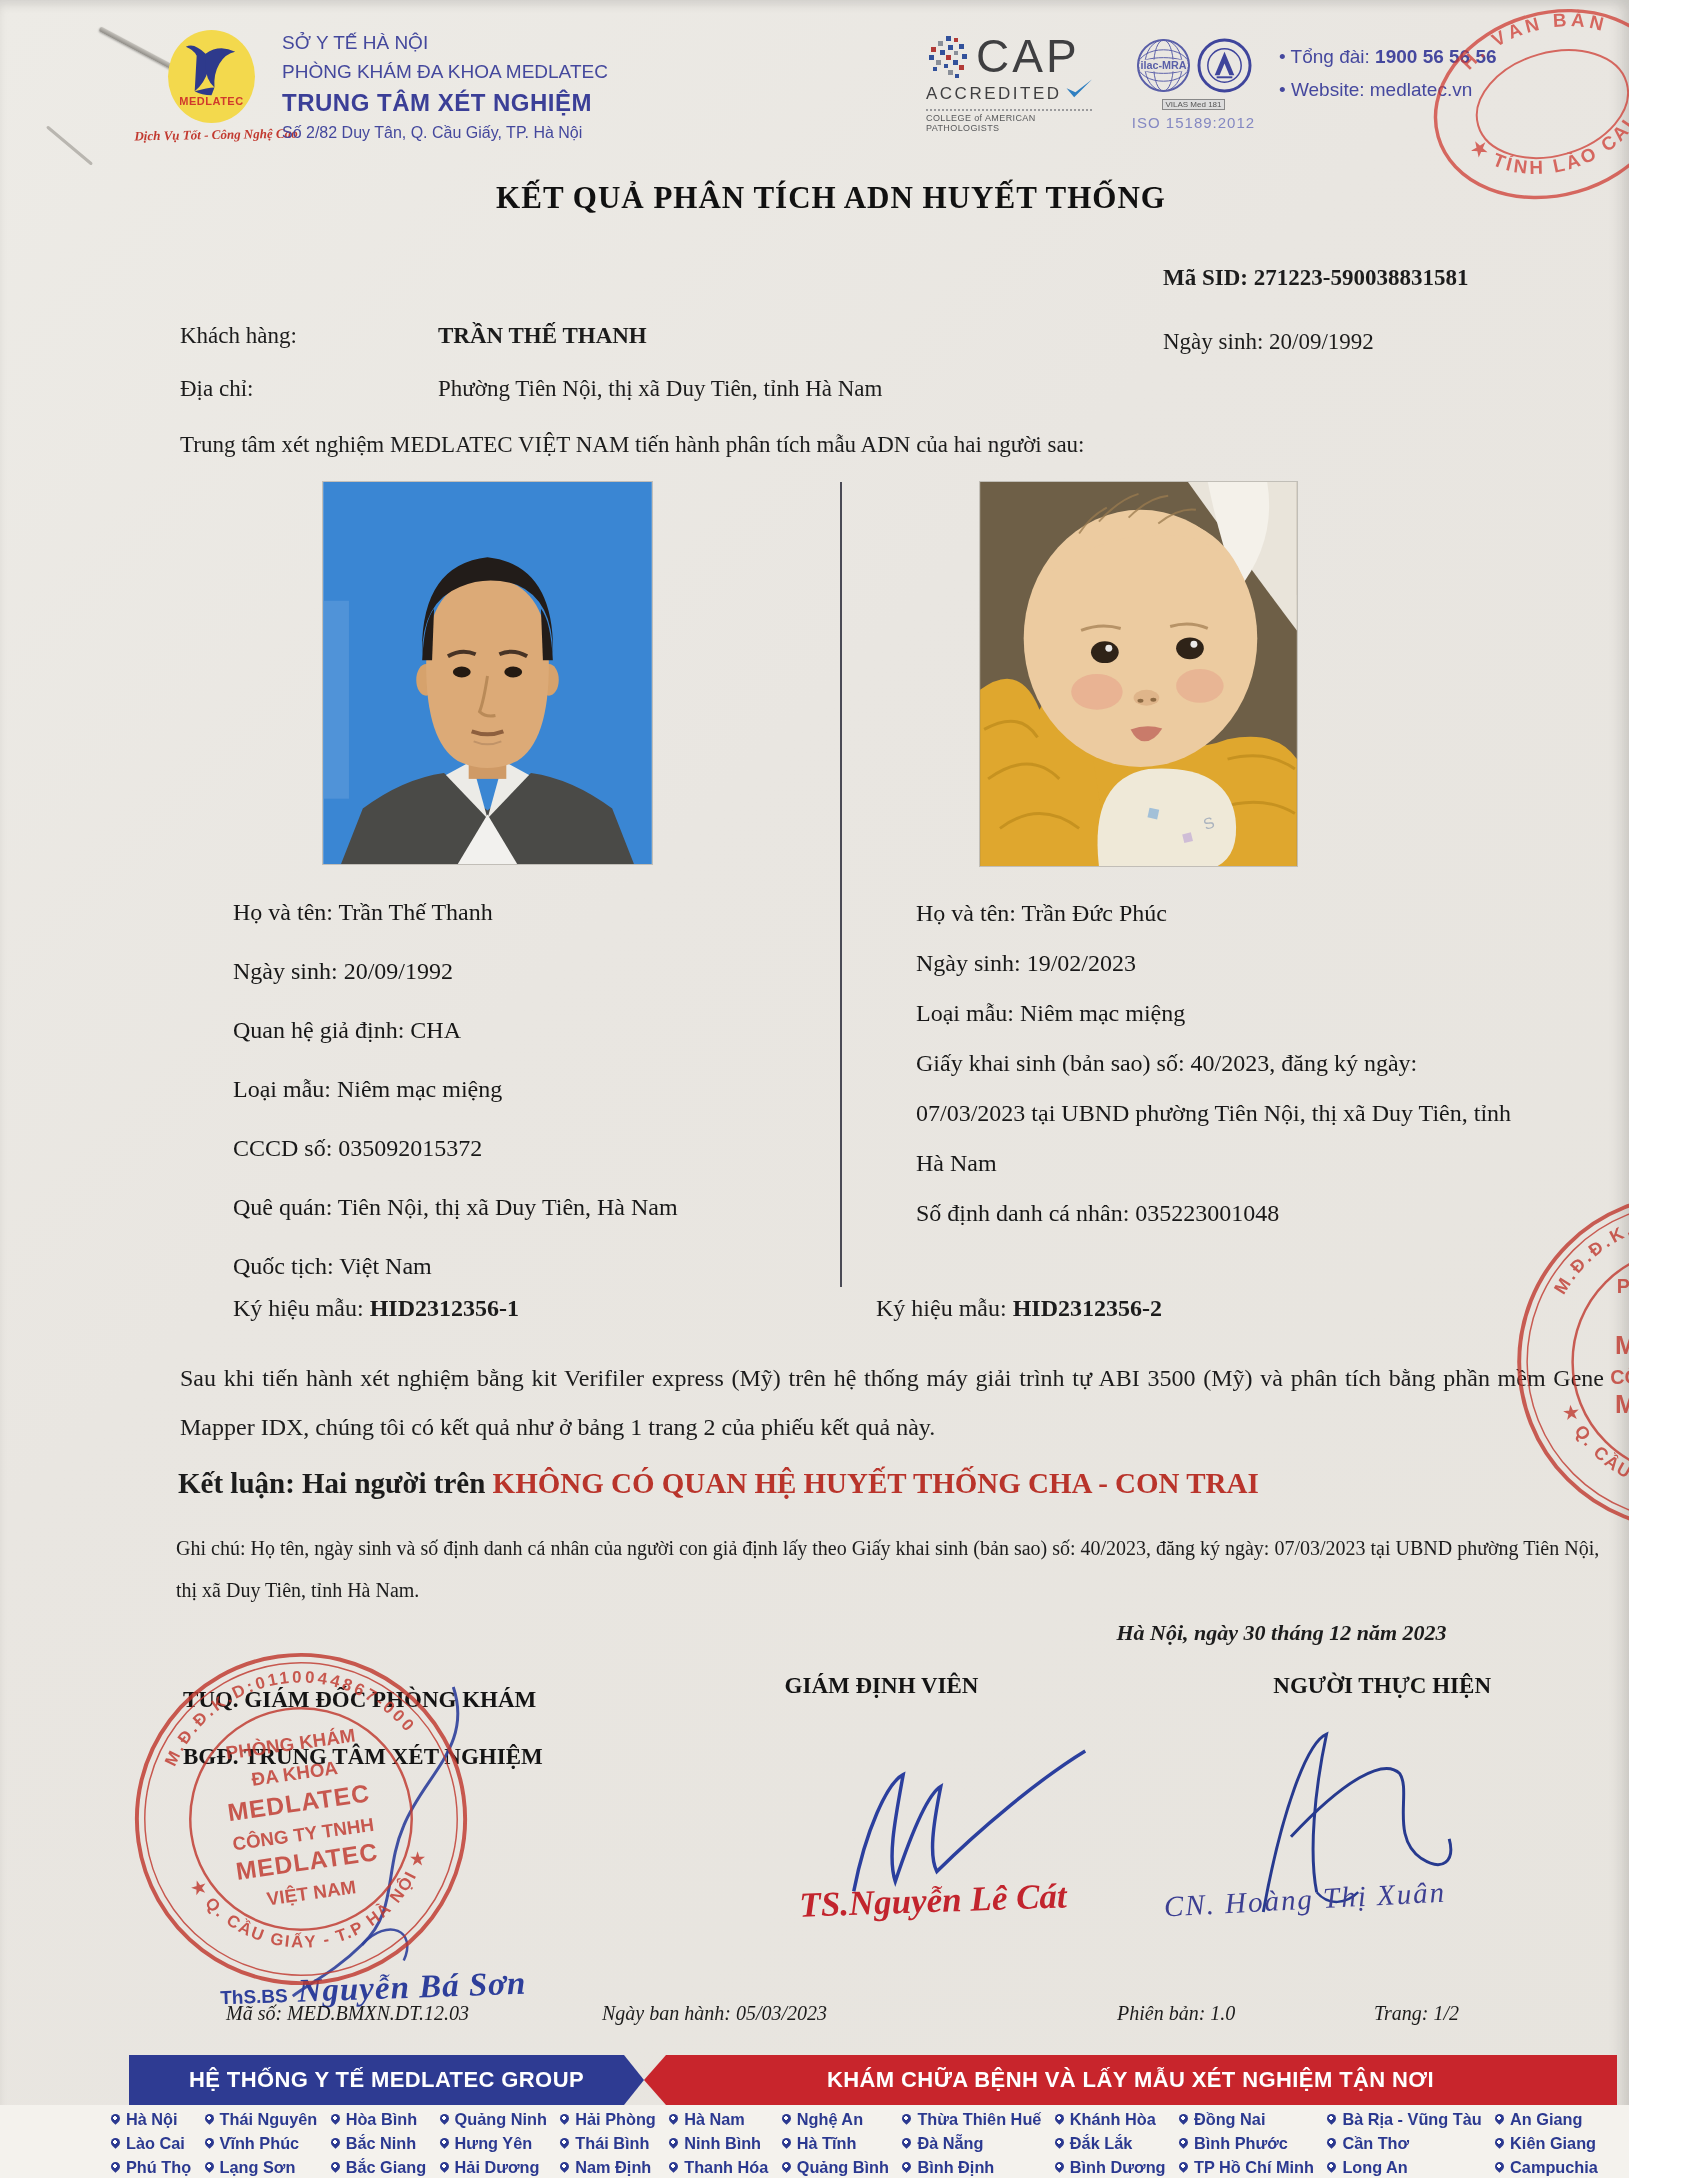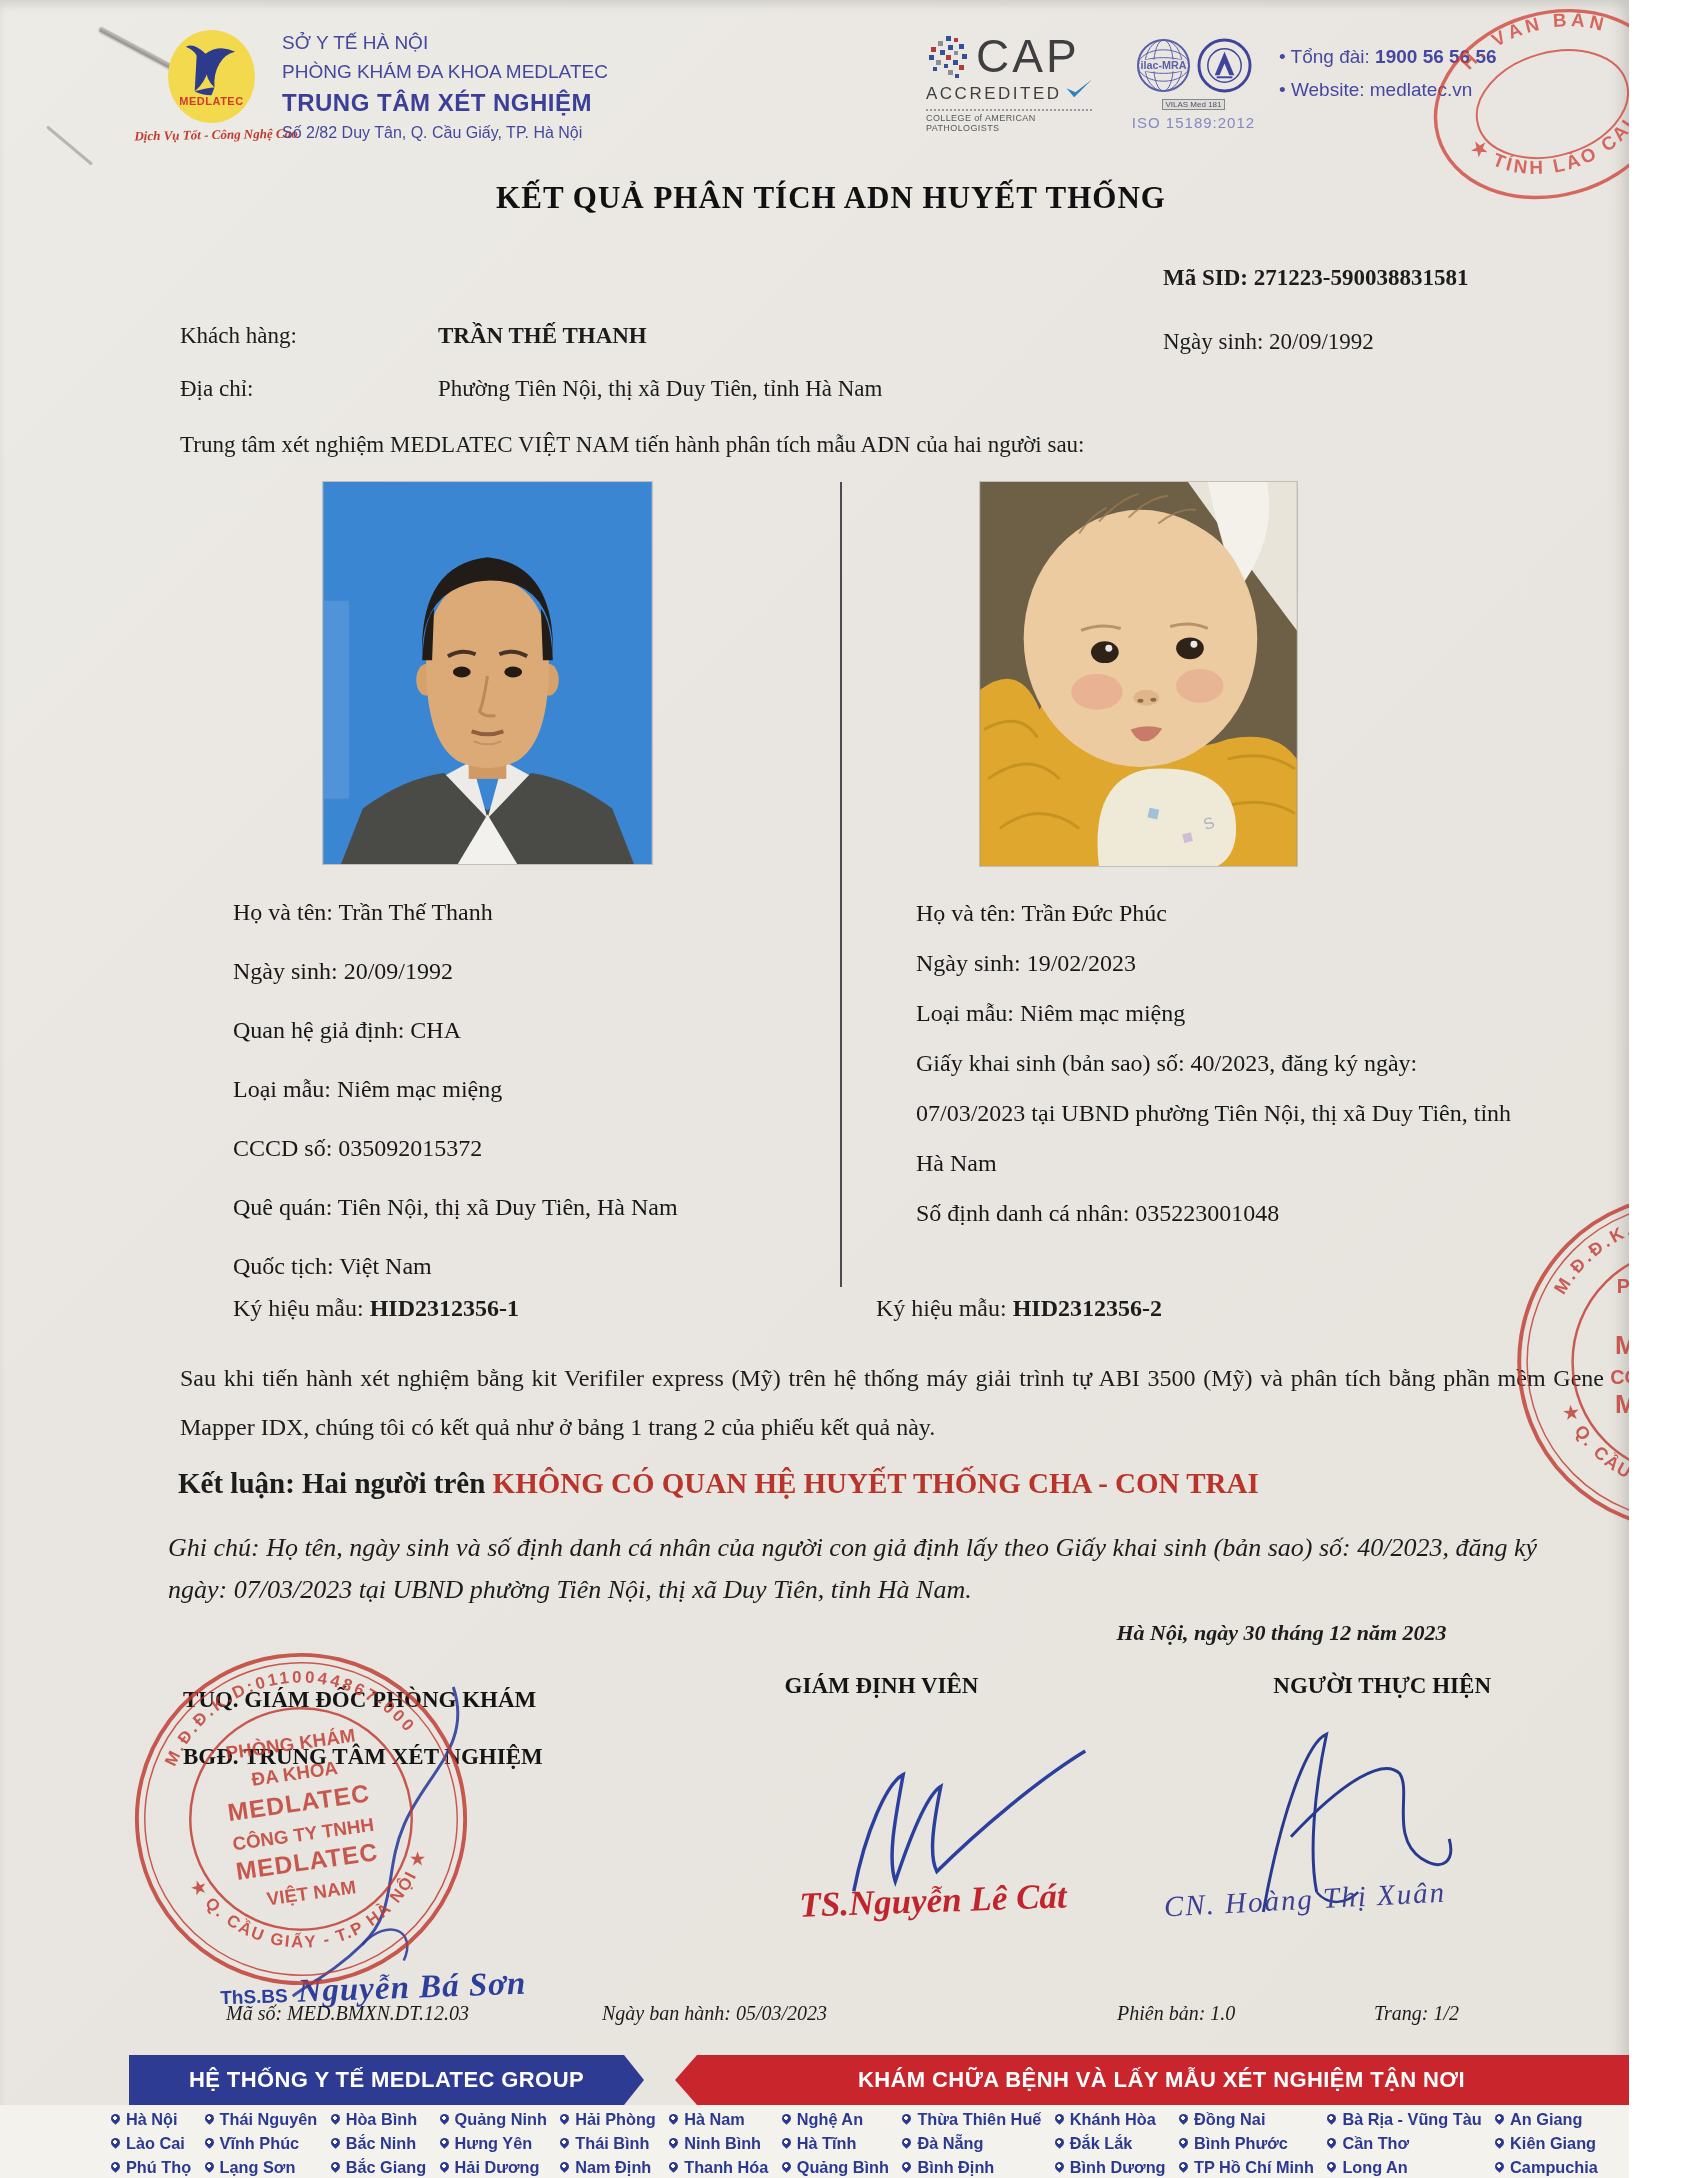--- a/index.html
+++ b/index.html
@@ -38,36 +38,36 @@
   .vdivider{left:840px;top:482px;width:2px;height:805px;background:#4a4a55;}
   
   .pcol{font-size:24px;color:#181818;}
   .pcol-left{line-height:59px;}
   .pcol-right{line-height:50px;width:604px;}
   .kyhieu{font-size:24px;}
   
   .method{left:180px;top:1354px;width:1424px;font-size:24px;line-height:49px;text-align:justify;}
   .conclusion{left:178px;top:1467px;font-size:29px;font-weight:700;white-space:nowrap;}
   .conclusion .red{color:#b9342b;}
-  .note{left:168px;top:1527px;width:1434px;font-style:italic;font-size:26px;line-height:42px;}
+  .note{left:176px;top:1527px;width:1434px;font-size:20px;line-height:42px;}
   
   .dateline{left:1049px;top:1620px;width:465px;text-align:center;font-style:italic;font-weight:700;font-size:22px;}
   .sigtitle{font-weight:700;font-size:23px;color:#141414;}
   .signame-mid{left:735px;top:1881px;width:396px;text-align:center;font:italic 700 35px "Liberation Serif",serif;color:#c2242d;transform:rotate(-2deg);}
   .signame-right{left:1117px;top:1883px;width:376px;text-align:center;font:italic 400 29px "Liberation Serif",serif;color:#3c3f92;transform:rotate(-3deg);letter-spacing:2px;}
   .signame-left{left:220px;top:1970px;white-space:nowrap;transform:rotate(-2deg);color:#2e3f9b;}
   .signame-left .deg{font:700 19px "Liberation Sans",sans-serif;margin-right:10px;}
   .signame-left .nm{font:italic 700 33px "Liberation Serif",serif;letter-spacing:1px;}
   
   .meta{top:2002px;font-style:italic;font-size:20px;white-space:nowrap;}
   
   .banner{top:2055px;height:50px;display:flex;align-items:center;justify-content:center;
     color:#fff;font:700 22px "Liberation Sans",sans-serif;letter-spacing:0.4px;}
   .banner-blue{left:129px;width:515px;background:#2e3b92;clip-path:polygon(0 0,calc(100% - 20px) 0,100% 50%,calc(100% - 20px) 100%,0 100%);}
-  .banner-red{left:675px;width:973px;background:#c8252c;clip-path:polygon(22px 0,100% 0,100% 100%,22px 100%,0 50%);}
+  .banner-red{left:644px;width:973px;background:#c8252c;clip-path:polygon(22px 0,100% 0,100% 100%,22px 100%,0 50%);}
   .locs{left:111px;top:2107px;width:1487px;display:flex;justify-content:space-between;background:transparent;}
   .loccol{display:flex;flex-direction:column;}
   .loc{display:flex;align-items:center;height:24px;font:700 16.3px "Liberation Sans",sans-serif;color:#2b3990;white-space:nowrap;}
   .pin{width:9px;height:9px;border-radius:50% 50% 50% 0;transform:rotate(-45deg);display:inline-block;margin:0 6px 2px 0;flex:none;
     background:radial-gradient(circle at 50% 42%, #ffffff 0 1.6px, #2b3990 1.7px);}
   .locstrip{left:0;top:2105px;width:1629px;height:73px;background:#f4f2ed;}
   
   .staple{left:91px;top:61px;width:149px;height:5px;background:linear-gradient(#c7c4be,#8f8c86);transform:rotate(28deg);border-radius:2px;box-shadow:0 1px 2px rgba(0,0,0,.3);}
   .scratch{background:#b9b6b0;border-radius:2px;}
   svg text{font-family:"Liberation Sans",sans-serif;}

